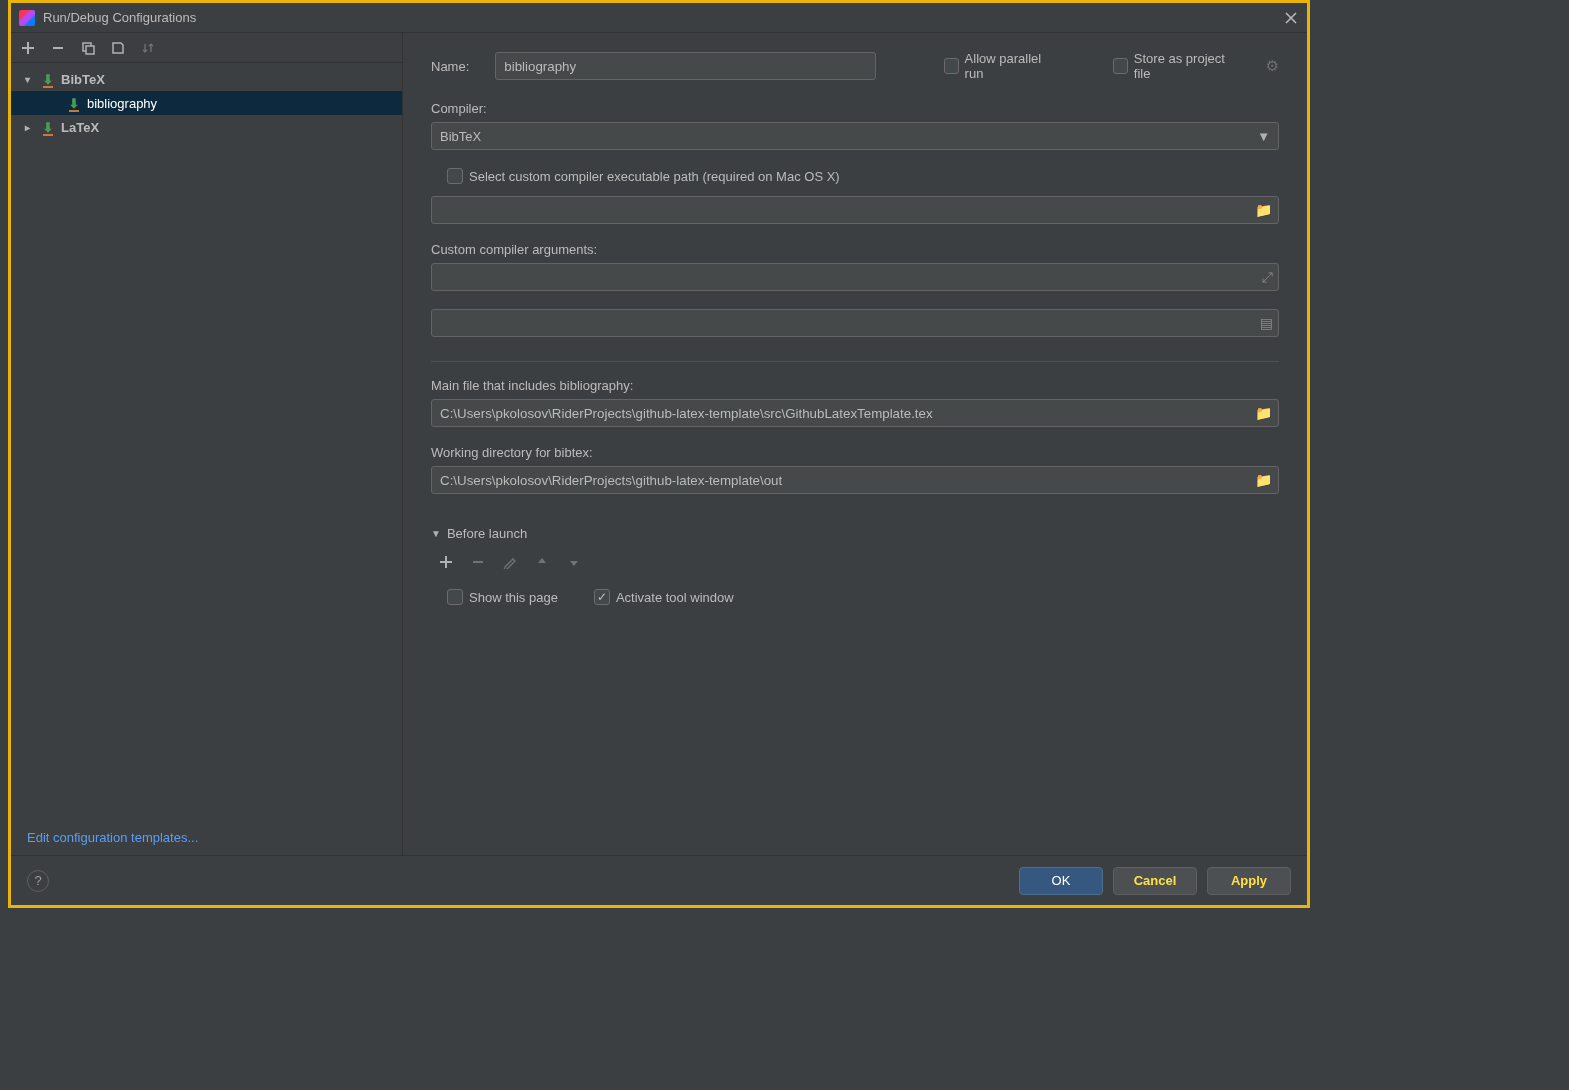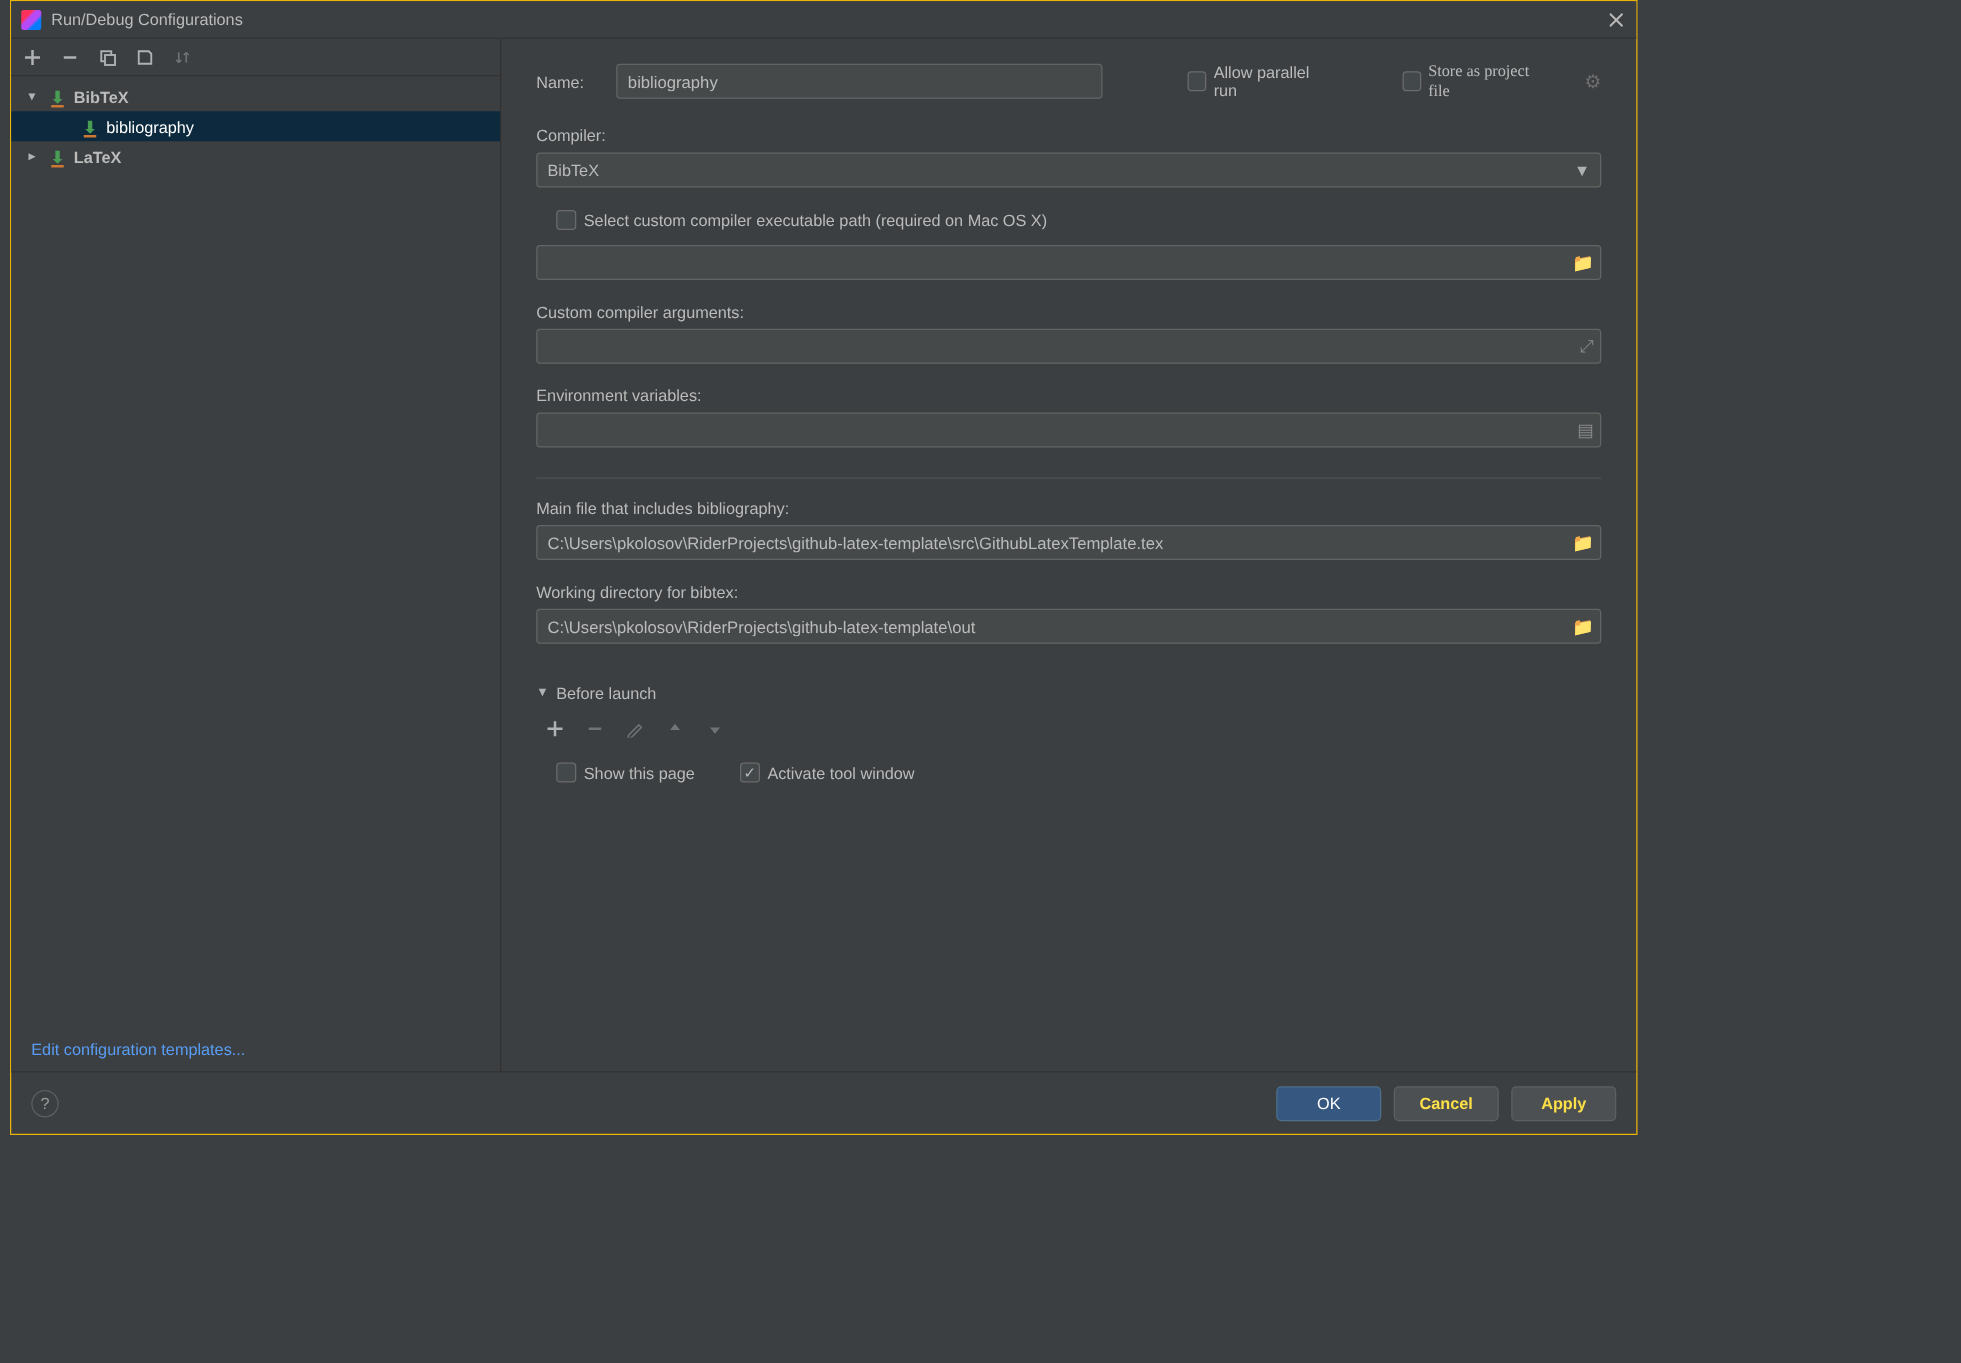--- a/index.html
+++ b/index.html
@@ -9,21 +9,21 @@
   font-family: "Segoe UI", Arial, sans-serif;
   font-size: 13px;
   width: 1569px;
   height: 1090px;
   overflow: hidden;
 }
 .dialog {
   width: 1302px;
   height: 908px;
   background: #3c3f41;
-  border: 1px solid #eab308;
+  border: 3px solid #eab308;
   position: absolute;
   left: 8px;
   top: 0;
   display: flex;
   flex-direction: column;
 }
 .titlebar {
   height: 30px;
   display: flex;
   align-items: center;
@@ -224,21 +224,21 @@
 
     <div class="main">
       <div class="row">
         <span class="label">Name:</span>
         <input type="text" class="name-input" value="bibliography" style="">
         <div style="flex:1"></div>
         <label class="chkwrap">
           <span class="chk"></span>
           <span>Allow parallel run</span>
         </label>
-        <label class="chkwrap" style="margin-left:18px;font-family:Liberation Serif, serif;">
+        <label class="chkwrap" style="margin-left:18px;">
           <span class="chk"></span>
           <span>Store as project file</span>
         </label>
         <span class="gear">⚙</span>
       </div>
 
       <div class="field-group">
         <span class="field-label">Compiler:</span>
         <div class="select fullinput">
           <span>BibTeX</span>
@@ -259,21 +259,20 @@
 
       <div class="field-group">
         <span class="field-label">Custom compiler arguments:</span>
         <div class="fullinput">
           <input type="text" value="" style="">
           <span class="trail">⤢</span>
         </div>
       </div>
 
       <div class="field-group">
-        <span class="field-label">Environment variables:</span>
         <div class="fullinput">
           <input type="text" value="" style="">
           <span class="trail">▤</span>
         </div>
       </div>
 
       <hr class="section-sep">
 
       <div class="field-group">
         <span class="field-label">Main file that includes bibliography:</span>

